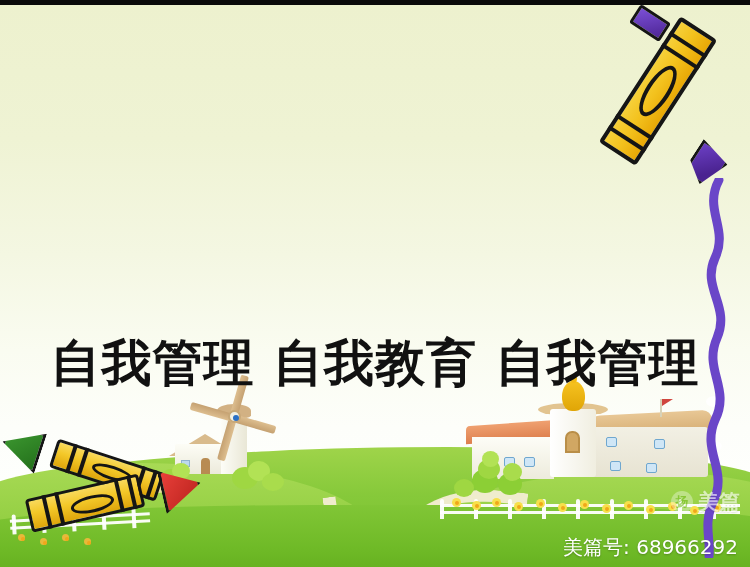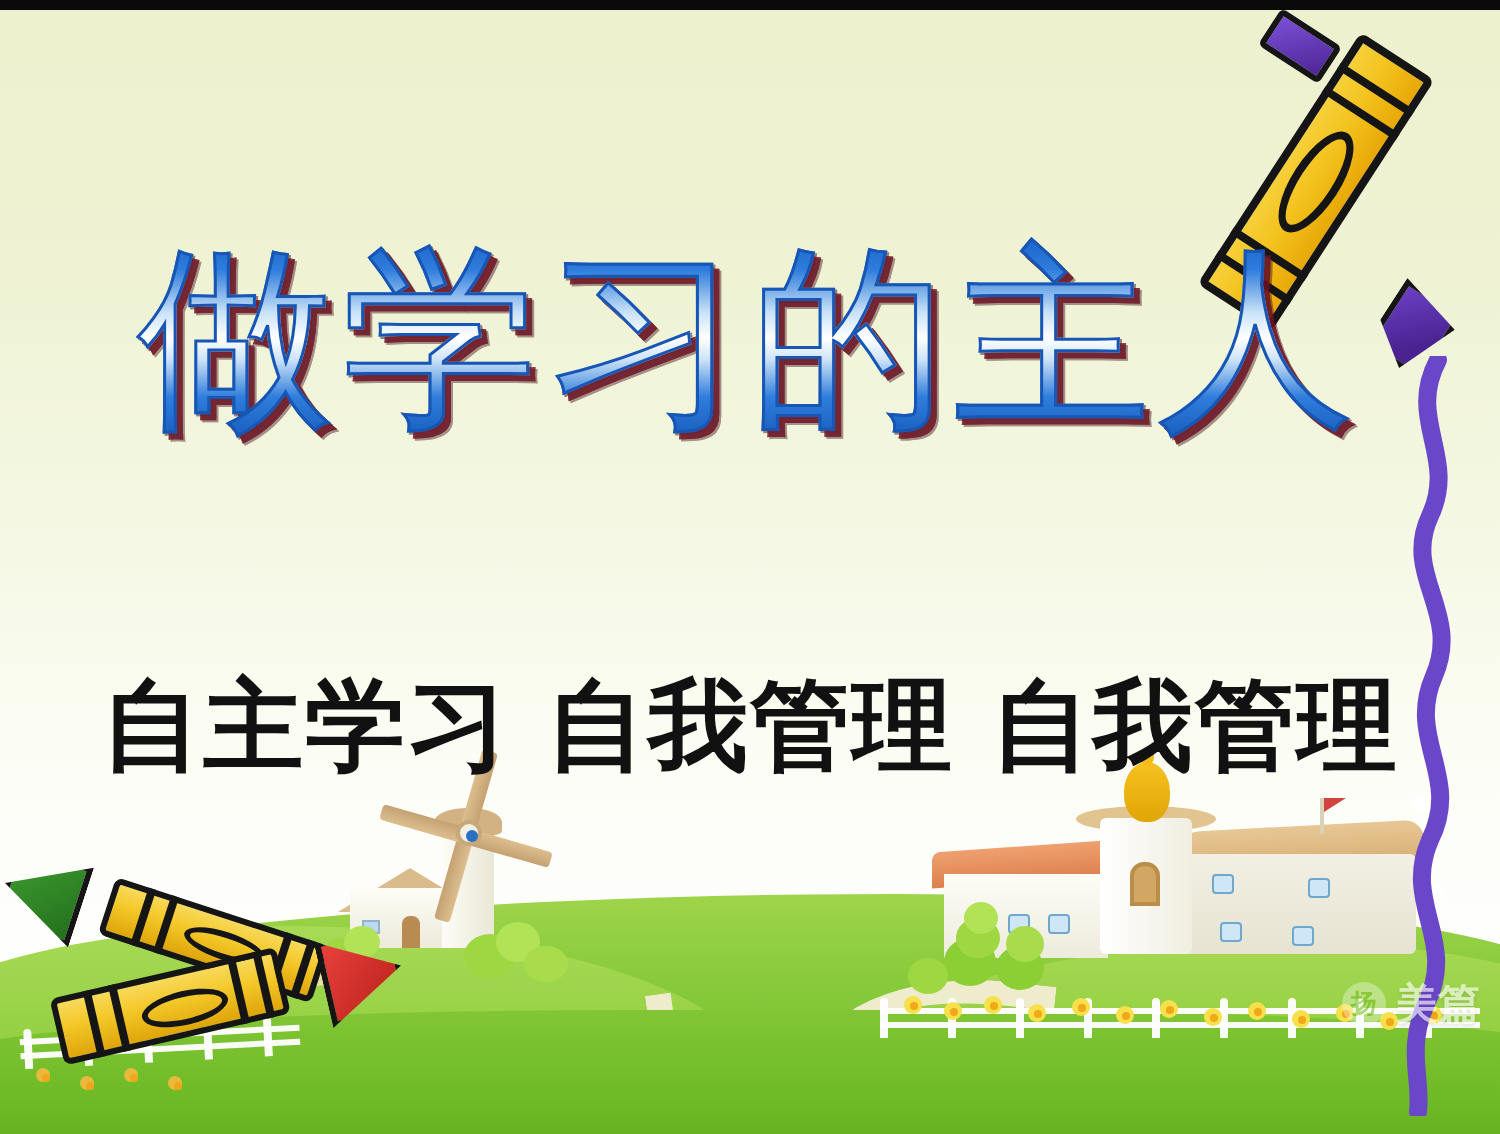--- a/index.html
+++ b/index.html
@@ -533,26 +533,24 @@
     <div class="cr-body2">
       <div class="bar" style="left:14px;"></div>
       <div class="bar" style="left:27px;"></div>
       <div class="bar" style="left:88px;"></div>
       <div class="bar" style="left:101px;"></div>
       <div class="lens"></div>
       <div class="cr-tip-red"></div>
     </div>
   </div>
 
-  <div class="title-wrap">
-    <div class="title">做学习的主人</div>
-  </div>
 
   <div class="subtitle-wrap">
-    <div class="subtitle">自主学习  自我管理  自我管理</div>
+    <div class="subtitle">自我管理  自我教育  自我管理</div>
   </div>
 
   <div class="wm-brand">
     <div class="wm-circle">扬</div>
     <div class="wm-name">美篇</div>
   </div>
+  <div class="wm-id">美篇号: 68966292</div>
 
 </div>
 
 </body></html>

